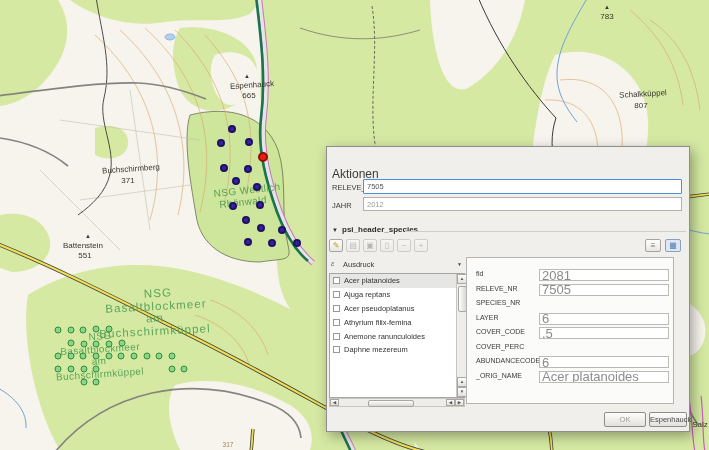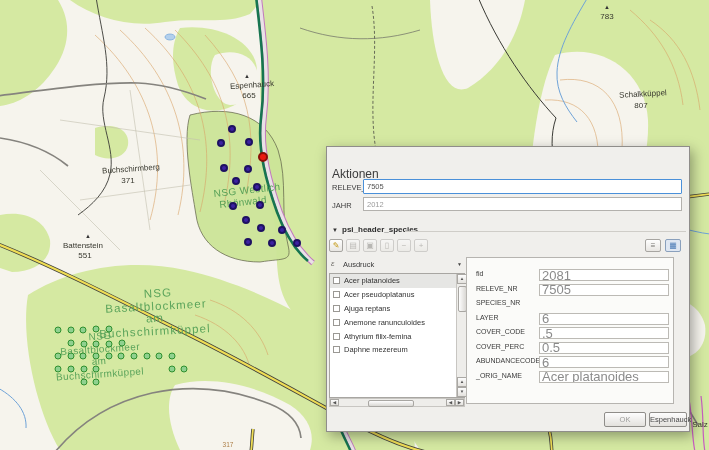--- a/index.html
+++ b/index.html
@@ -274,33 +274,33 @@
       <span class="expr-caret">▼</span>
     </div>
 
     <div class="species-list" id="species-list">
         <div class="species-row selected">
           <span class="chk"></span>
           <span class="species-name">Acer platanoides</span>
         </div>
         <div class="species-row">
           <span class="chk"></span>
+          <span class="species-name">Ajuga reptans</span>
+        </div>
+        <div class="species-row">
+          <span class="chk"></span>
           <span class="species-name">Acer pseudoplatanus</span>
         </div>
         <div class="species-row">
           <span class="chk"></span>
-          <span class="species-name">Ajuga reptans</span>
+          <span class="species-name">Athyrium filix-femina</span>
         </div>
         <div class="species-row">
           <span class="chk"></span>
           <span class="species-name">Anemone ranunculoides</span>
-        </div>
-        <div class="species-row">
-          <span class="chk"></span>
-          <span class="species-name">Athyrium filix-femina</span>
         </div>
         <div class="species-row">
           <span class="chk"></span>
           <span class="species-name">Daphne mezereum</span>
         </div>
       </div>
     <div class="vscroll" style="position:absolute;left:129px;top:127px;width:9px;height:123px;">
       <div class="sb-btn" style="top:0">▲</div>
       <div class="sb-thumb-v"></div>
       <div class="sb-btn" style="bottom:10px;top:auto">▲</div>
@@ -328,21 +328,20 @@
         <div class="attr-row" style="top: 54.5px;">
           <span class="attr-label">LAYER</span>
           <input class="attr-input" readonly="" value="6" style="">
         </div>
         <div class="attr-row" style="top: 69px;">
           <span class="attr-label">COVER_CODE</span>
           <input class="attr-input" readonly="" value=".5" style="">
         </div>
         <div class="attr-row" style="top: 83.5px;">
           <span class="attr-label">COVER_PERC</span>
-          <input class="attr-input" readonly="" value="0.5" style="">
         </div>
         <div class="attr-row" style="top: 98px;">
           <span class="attr-label">ABUNDANCECODE_ID</span>
           <input class="attr-input" readonly="" value="6" style="">
         </div>
         <div class="attr-row" style="top: 112.5px;">
           <span class="attr-label">_ORIG_NAME</span>
           <input class="attr-input" readonly="" value="Acer platanoides" style="">
         </div>
       </div>

